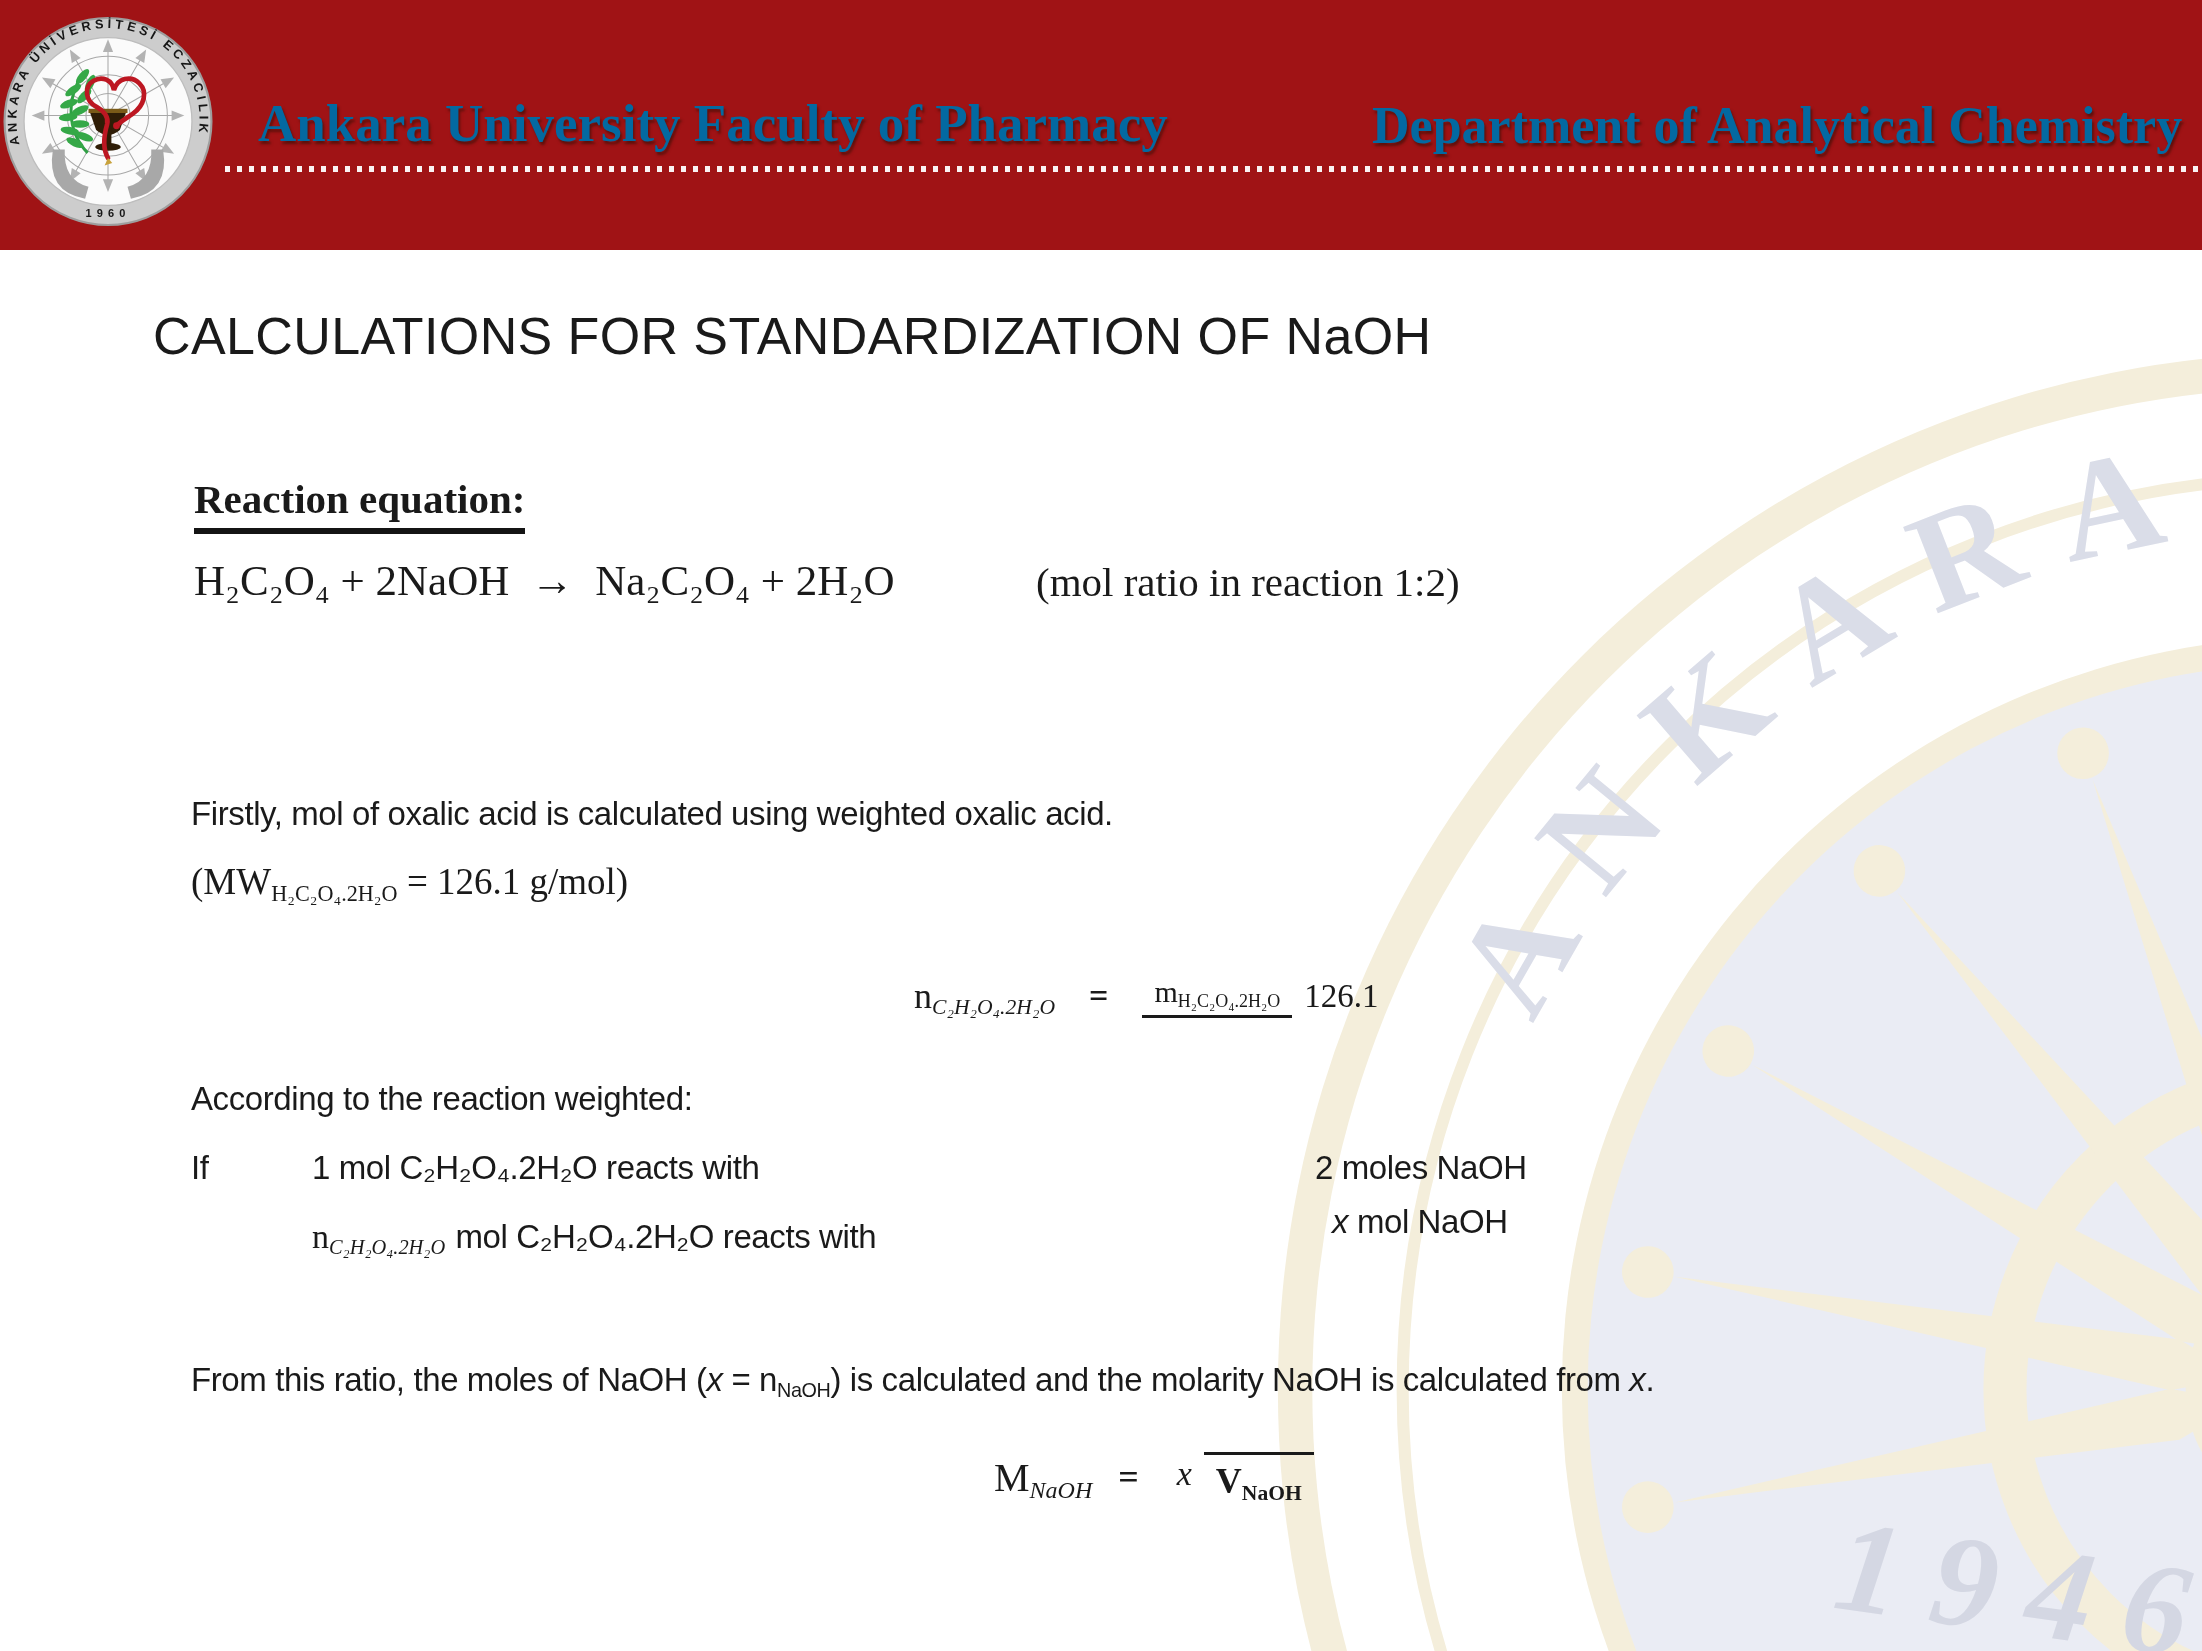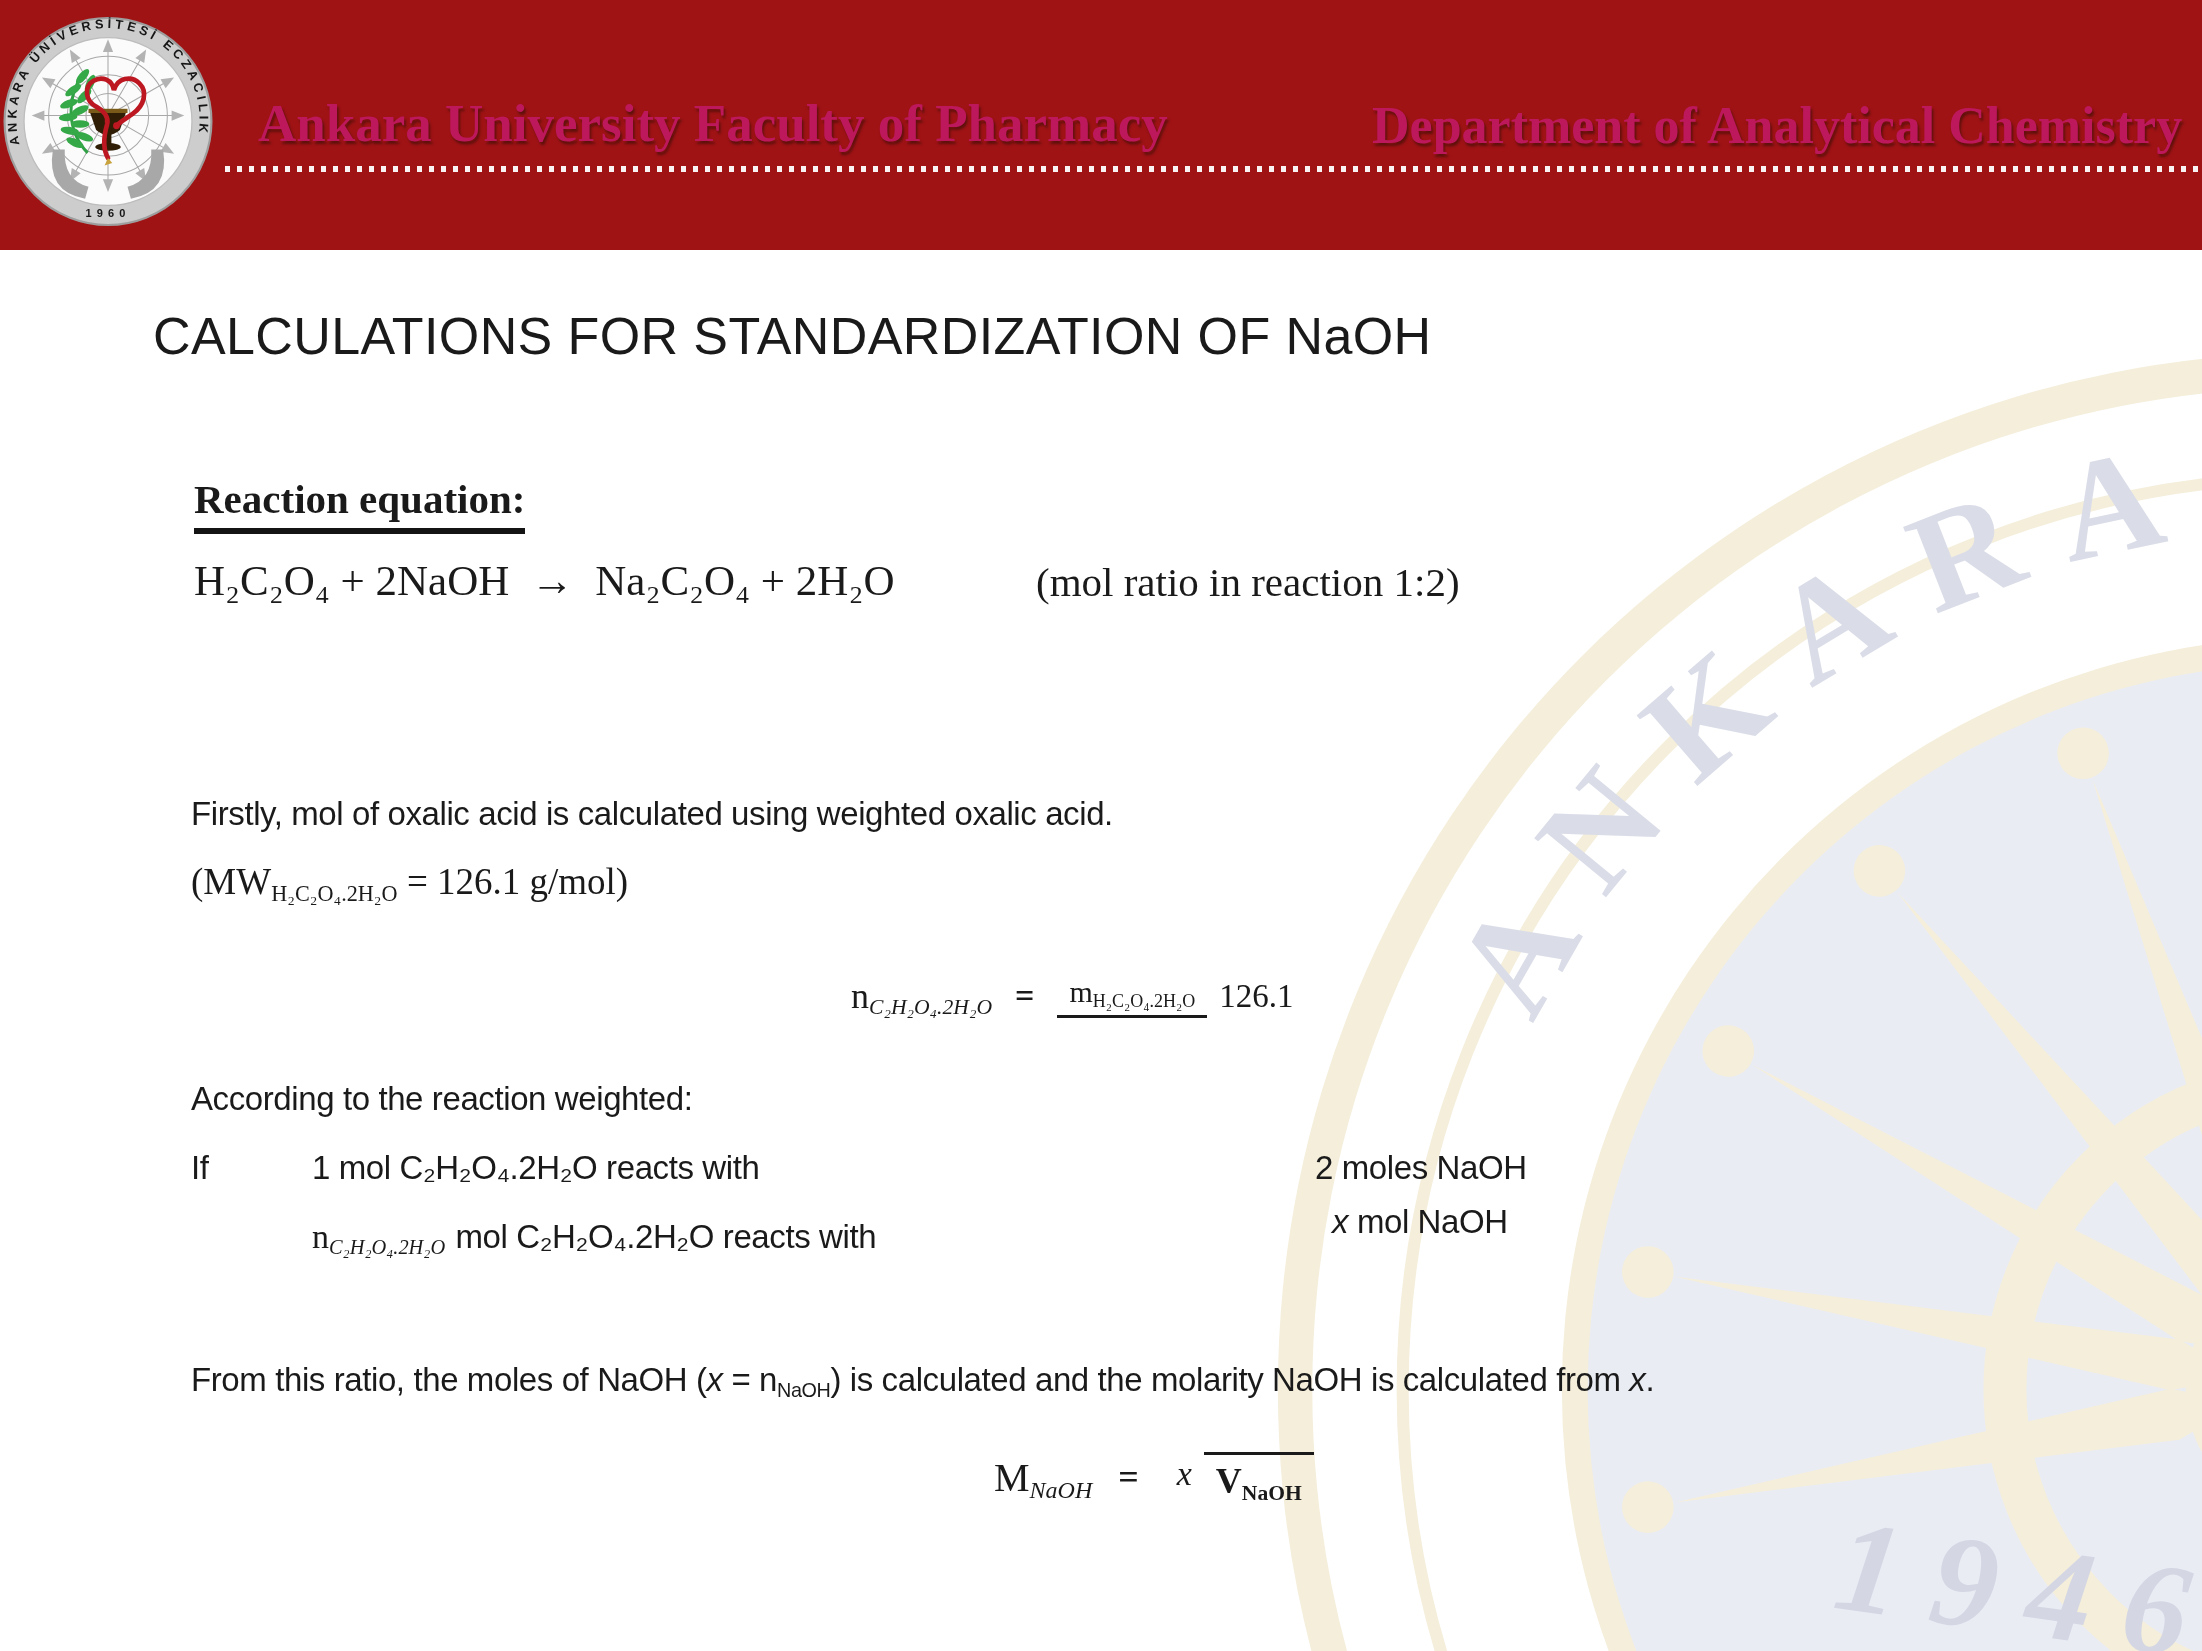--- a/index.html
+++ b/index.html
@@ -13,21 +13,21 @@
   .serif{font-family:"Liberation Serif","DejaVu Serif",serif;}
   .pre{white-space:pre;}
   sub{font-size:60%;line-height:0;position:relative;top:0.30em;vertical-align:baseline;}
   i{font-style:italic;}
 
   
   .band{top:0;left:0;width:2203px;height:250px;background:#A01315;z-index:3;}
   .dots{top:166px;left:225px;width:1977px;height:6px;z-index:4;
         background:repeating-linear-gradient(90deg,rgba(255,255,255,.95) 0 5.2px,rgba(255,255,255,0) 5.2px 12px);}
   .hdr{z-index:4;font-family:"Liberation Serif","DejaVu Serif",serif;font-weight:bold;
-       color:#be185d;text-shadow:1.7px 2.6px 2.6px rgba(50,15,5,.6);white-space:nowrap;}
+       color:#0369a1;text-shadow:1.7px 2.6px 2.6px rgba(50,15,5,.6);white-space:nowrap;}
   .hdr-left{left:258px;top:93px;font-size:53px;}
   .hdr-right{left:1372px;top:96px;font-size:52px;}
   .logo{left:1.7px;top:6.9px;width:212px;height:229px;z-index:5;}
 
   
   .wm{top:0;left:0;width:2203px;height:1652px;z-index:1;pointer-events:none;}
 
   
   .content{z-index:2;}
   .title{left:153px;top:306px;font-size:52px;letter-spacing:0.4px;white-space:nowrap;z-index:2;}
@@ -42,21 +42,21 @@
   .if-prefix{left:191px;top:1149px;}
   .if-mid{left:312px;top:1149px;}
   .if-right{left:1315px;top:1149px;}
   .if2{left:312px;top:1203px;white-space:nowrap;z-index:2;margin-top:15px;}
   .if2 .nvar{font-family:"Liberation Serif","DejaVu Serif",serif;font-size:34px;}
   .if2 .rest{font-size:33px;letter-spacing:-0.4px;margin-left:10.3px;}
   .if2-right{left:1332px;top:1203px;}
   .from-ratio{left:191px;top:1361px;}
 
   .formula-row{display:flex;align-items:center;z-index:2;white-space:nowrap;}
-  .mol-formula{left:851px;top:945px;height:102px;gap:23px;}
+  .mol-formula{left:914px;top:945px;height:102px;gap:34px;}
   .mol-formula .lhs{font-size:36px;}
   .mol-formula .eqs{font-size:34px;font-weight:bold;}
   .m-formula{left:994px;top:1420px;height:114px;gap:26px;}
   .m-formula .lhs{font-size:40px;}
   .m-formula .eqs{font-size:36px;font-weight:bold;}
 
   .frac{display:inline-flex;flex-direction:row;align-items:center;}
   .frac .num,.frac .den{padding:0 12px;}
   .frac.bar-num .num{border-bottom:3.4px solid #1a1a1a;padding-bottom:6px;}
   .frac.bar-num .den{}

